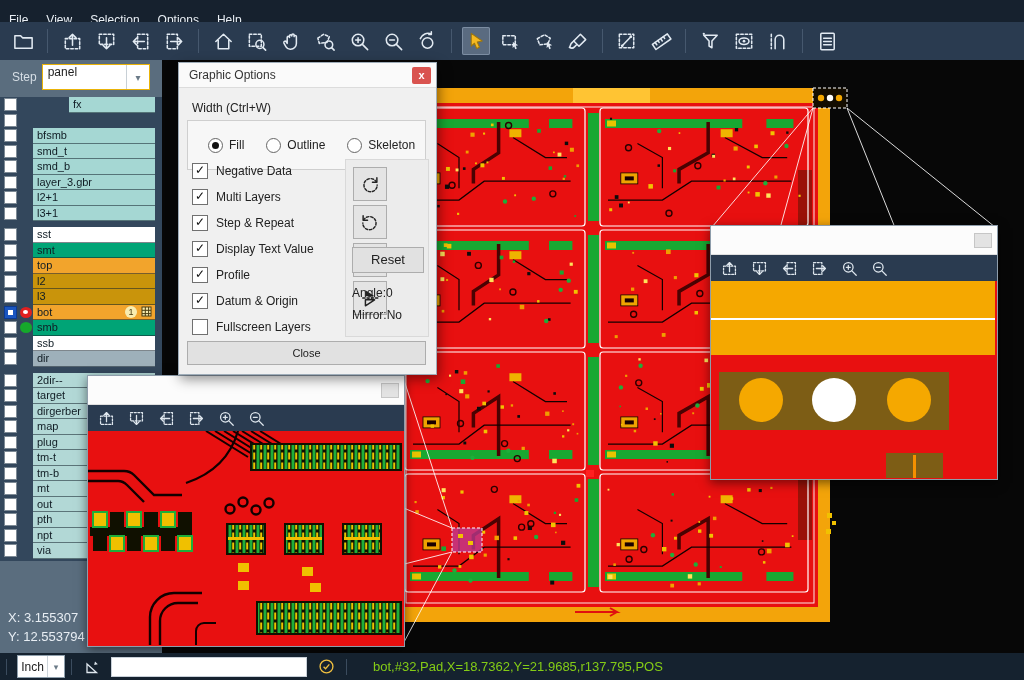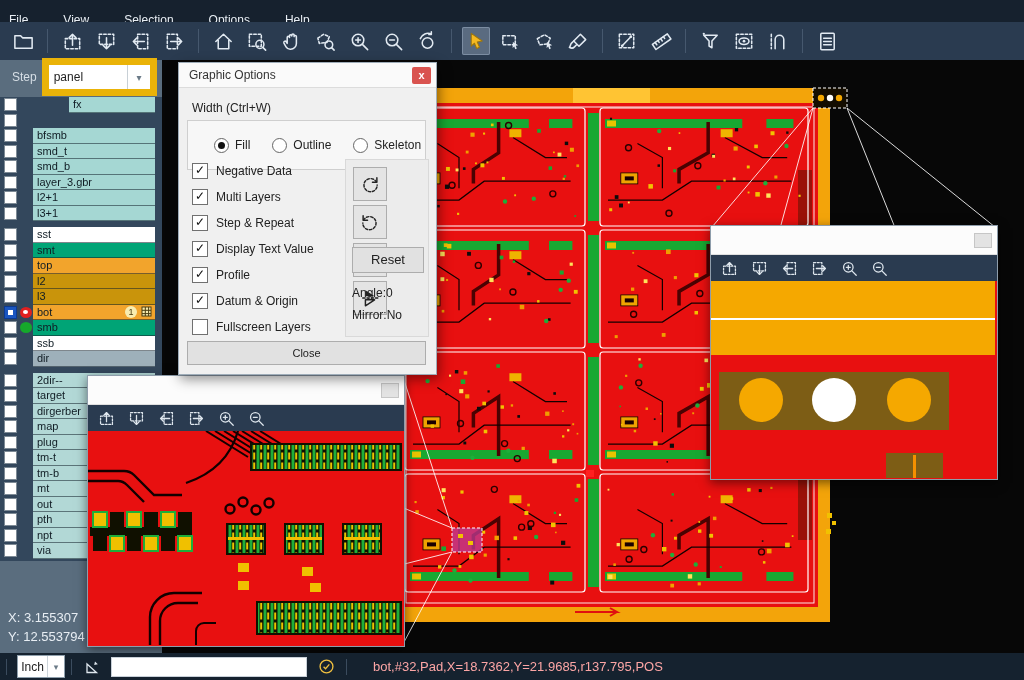--- a/index.html
+++ b/index.html
@@ -1,36 +1,36 @@
 <!DOCTYPE html>
 <html><head>
 <meta charset="utf-8">
 <style>
   html,body{margin:0;padding:0;background:#333;}
   .app{position:relative;width:1024px;height:680px;overflow:hidden;
        font-family:"Liberation Sans",sans-serif;font-size:12px;
        background:#070707;user-select:none;}
   
   .menubar{position:absolute;left:0;top:0;width:1024px;height:40px;
-           background:#16212e;display:flex;align-items:center;color:#e8eef4;gap:17px;}
+           background:#16212e;display:flex;align-items:center;color:#e8eef4;}
   .menu-item{padding:3px 9px;cursor:default;}
   .menu-item u{text-decoration:underline;}
   
   .toolbar{position:absolute;left:0;top:22px;width:1024px;height:38px;
            background:#2a3b50;display:flex;align-items:center;padding-left:6px;box-sizing:border-box;}
   .tb-btn{width:28px;height:28px;margin:0 3px;display:flex;align-items:center;justify-content:center;
           color:#e2eaf2;border-radius:2px;}
   .tb-btn.active{background:#5a6b80;box-shadow:inset 0 0 0 1px #7c8da2;}
   .tb-sep{width:1px;height:24px;background:#46586e;margin:0 7px;}
   .tb-btn svg{width:23px;height:23px;}
   
   .sidebar{position:absolute;left:0;top:60px;width:162px;height:593px;background:#5a6d7e;}
   .step-row{position:absolute;left:0;top:0;width:162px;height:34px;display:flex;align-items:center;
             padding:0 12px;box-sizing:border-box;color:#d7dfe6;gap:5px;}
-  .step-select{flex:1;height:24px;background:#fff;border:7px solid #eab308;display:flex;align-items:center;
+  .step-select{flex:1;height:24px;background:#fff;border:1px solid #eab308;display:flex;align-items:flex-start;
                color:#222;font-size:12px;gap:44px;}
   .step-select .val{flex:1;padding-left:5px;}
   .step-select .chev{width:22px;height:100%;border-left:1px solid #c8d0d6;display:flex;align-items:center;
                      justify-content:center;color:#6b7b88;font-size:10px;}
   .layers{position:absolute;left:0;top:37px;width:162px;background:#33475c;padding-bottom:2px;}
   .layer-row{display:flex;align-items:center;height:15.5px;}
   .layer-cb{width:11px;height:11px;background:#fff;border:1px solid #7d8a95;margin-left:4px;flex:none;}
   .layer-cb.sel{background:#1a56c0;border-color:#0c3a90;display:flex;align-items:center;justify-content:center;}
   .layer-cb.sel i{display:block;width:5px;height:5px;background:#fff;}
   .layer-ind{width:15px;height:15px;flex:none;margin-left:1px;display:flex;align-items:center;justify-content:center;}
@@ -58,21 +58,21 @@
   .pv-btn svg{width:19px;height:19px;}
   
   .dialog{position:absolute;left:178px;top:62px;width:257px;height:311px;background:#f0f0f0;
           border:1px solid #9fadb9;box-shadow:2px 4px 12px rgba(0,0,0,.45);color:#222;}
   .dlg-title{height:24px;background:#fafafa;border-bottom:1px solid #dcdcdc;display:flex;align-items:center;
              padding-left:10px;font-size:12px;color:#333;}
   .dlg-close{position:absolute;right:5px;top:4px;width:19px;height:17px;background:#d9534f;color:#fff;
              font-size:11px;font-weight:bold;text-align:center;line-height:16px;border-radius:2px;}
   .dlg-widthlabel{position:absolute;left:13px;top:38px;font-size:12px;}
   .dlg-radiobox{position:absolute;left:8px;top:57px;width:239px;height:50px;background:#f7f7f7;
-                border:1px solid #cfcfcf;display:flex;align-items:center;padding-left:26px;box-sizing:border-box;}
+                border:1px solid #cfcfcf;display:flex;align-items:center;padding-left:20px;box-sizing:border-box;}
   .radio{display:flex;align-items:center;gap:6px;margin-right:22px;}
   .radio .rb{width:13px;height:13px;border-radius:50%;background:#fff;border:1px solid #666;position:relative;flex:none;}
   .radio .rb.on:after{content:"";position:absolute;left:3px;top:3px;width:7px;height:7px;border-radius:50%;background:#111;}
   .dlg-checks{position:absolute;left:13px;top:100px;display:flex;flex-direction:column;gap:11px;}
   .chk{display:flex;align-items:center;gap:8px;height:15px;}
   .chk .cb{width:14px;height:14px;background:#fff;border:1px solid #707070;font-size:12px;line-height:13px;
            text-align:center;color:#111;flex:none;}
   .xf-panel{position:absolute;left:166px;top:96px;width:84px;height:178px;background:#ececec;border:1px solid #d9d9d9;
             box-sizing:border-box;}
   .xf-grid{position:absolute;left:7px;top:7px;width:70px;display:flex;flex-wrap:wrap;gap:4px;}
@@ -1219,16 +1219,16 @@
       </svg>
     </span>
     <input class="cmd-input" value="" style="">
     <span class="sb-ico">
       <svg width="17" height="17" viewBox="0 0 18 18" fill="none" stroke="#f0c040" stroke-width="1.4">
         <circle cx="9" cy="9" r="6.8"></circle>
           <path d="M5.9 9.3l2.1 2.1 4-4.6"></path>
       </svg>
     </span>
     <span class="sb-sep"></span>
-    <span class="sb-info" style="color:#fca5a5;padding-left:12px;">bot,#32,Pad,X=18.7362,Y=21.9685,r137.795,POS</span>
+    <span class="sb-info" style="color:#84cc16;padding-left:12px;">bot,#32,Pad,X=18.7362,Y=21.9685,r137.795,POS</span>
   </div>
 
 </div>
 
 </body></html>

